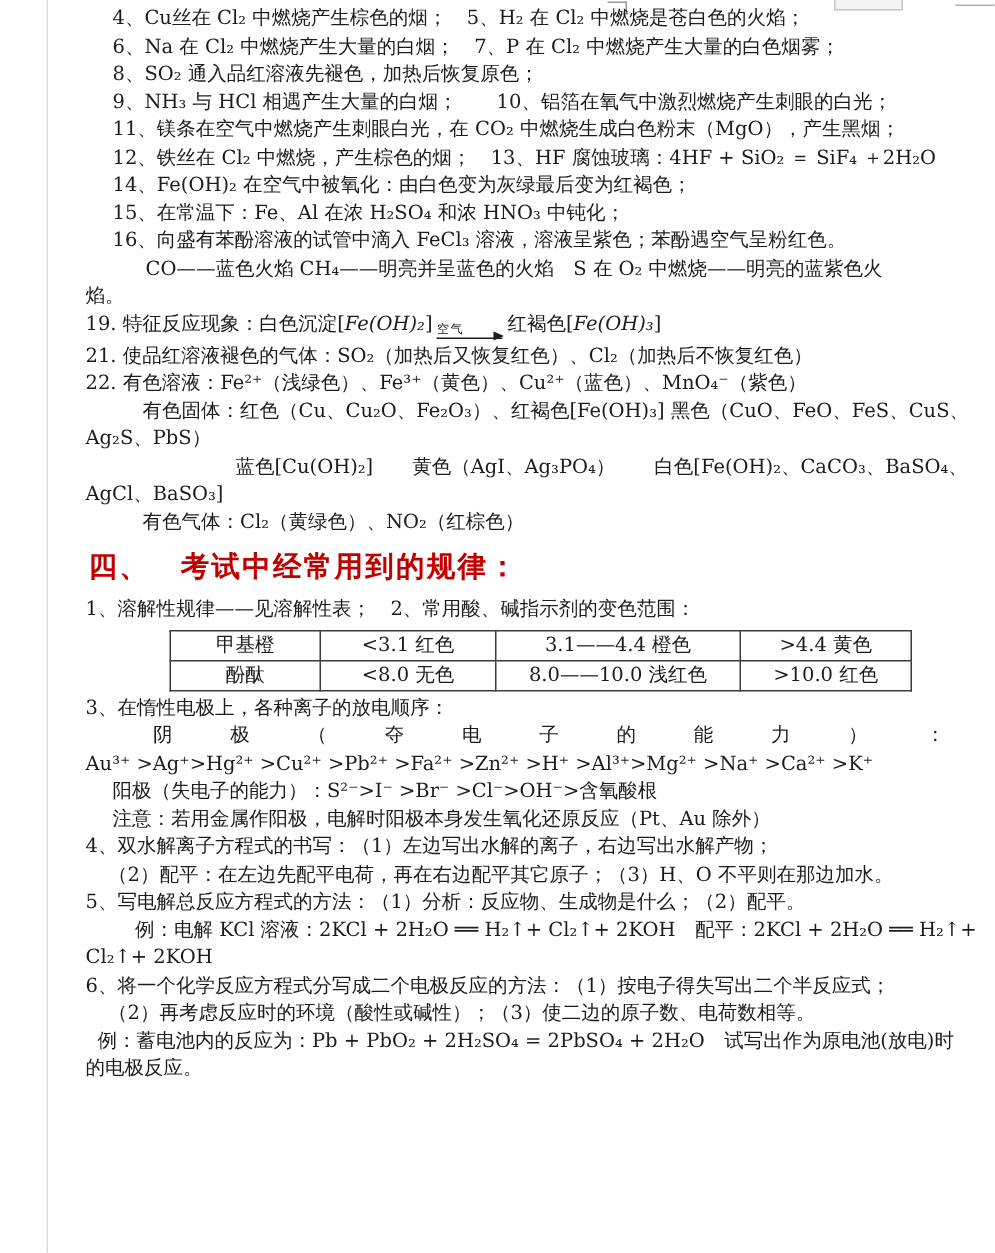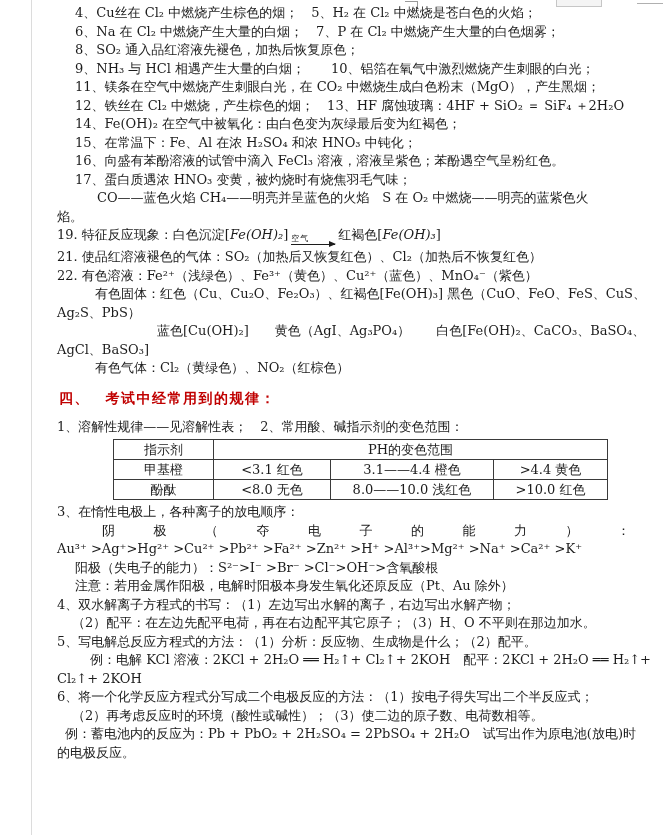--- a/index.html
+++ b/index.html
@@ -15,21 +15,21 @@
   .ind0{padding-left:0}
   .ind1{padding-left:18px}
   .co{padding-left:40px}
   .solid{padding-left:38px}
   .blue{padding-left:100px}
   .ex{padding-left:33px}
   .ex2{padding-left:8px}
   .sub2{padding-left:15px}
   .cath{width:528px;margin-left:45px !important;text-align:justify;text-align-last:justify;white-space:normal !important}
   h2.sec{font-family:Liberation Serif, serif;color:#c00000;font-weight:bold;
-         font-size:14px;margin:10px 0 8px 2px;letter-spacing:1.5px;line-height:22px}
+         font-size:19px;margin:10px 0 8px 2px;letter-spacing:1.5px;line-height:22px}
   .sq{text-decoration-style:wavy;text-decoration-color:#e00000;
       text-decoration-thickness:1px;text-underline-offset:3px}
   .mi{font-style:italic}
   .rxn{display:inline-flex;flex-direction:column;align-items:flex-start;vertical-align:-2px;margin:0 3px}
   .rxn .cond{font-size:8px;line-height:7px;letter-spacing:1px}
   .rxn .shaft{position:relative;width:44px;height:1px;background:#1c1c1c;margin:2px 0 3px}
   .rxn .shaft:after{content:"";position:absolute;right:-1px;top:-3.5px;width:0;height:0;
       border-left:7px solid #1c1c1c;border-top:3.5px solid transparent;border-bottom:3.5px solid transparent}
   table.ind{border-collapse:collapse;margin:3px 0 3px 56px;table-layout:fixed}
   table.ind td,table.ind th{border:1px solid #3a3a3a;text-align:center;vertical-align:middle;
@@ -46,21 +46,20 @@
 <div class="doc">
   <p class="ind1">4、Cu丝在 Cl₂ 中燃烧产生棕色的烟；　5、H₂ 在 Cl₂ 中燃烧是苍白色的火焰；</p>
   <p class="ind1">6、Na 在 Cl₂ 中燃烧产生大量的白烟；　7、P 在 Cl₂ 中燃烧产生大量的白色烟雾；</p>
   <p class="ind1">8、SO₂ 通入品红溶液先褪色，加热后恢复原色；</p>
   <p class="ind1"><span>9、NH₃ 与 </span><span class="sq">HCl</span><span> 相遇产生大量的白烟；　　10、铝箔在氧气中激烈燃烧产生刺眼的白光；</span></p>
   <p class="ind1"><span>11、镁条在空气中燃烧产生刺眼白光，在 CO₂ 中燃烧生成白色粉末（</span><span class="sq">MgO</span><span>），产生黑烟；</span></p>
   <p class="ind1">12、铁丝在 Cl₂ 中燃烧，产生棕色的烟；　13、HF 腐蚀玻璃：4HF + SiO₂ ＝ SiF₄ ＋2H₂O</p>
   <p class="ind1">14、Fe(OH)₂ 在空气中被氧化：由白色变为灰绿最后变为红褐色；</p>
   <p class="ind1">15、在常温下：Fe、Al 在浓 H₂SO₄ 和浓 HNO₃ 中钝化；</p>
   <p class="ind1">16、向盛有苯酚溶液的试管中滴入 FeCl₃ 溶液，溶液呈紫色；苯酚遇空气呈粉红色。</p>
-  <p class="ind1">17、蛋白质遇浓 HNO₃ 变黄，被灼烧时有烧焦羽毛气味；</p>
   <p class="co">CO——蓝色火焰 CH₄——明亮并呈蓝色的火焰　S 在 O₂ 中燃烧——明亮的蓝紫色火</p>
   <p class="ind0">焰。</p>
   <p class="ind0"><span>19. 特征反应现象：白色沉淀[</span><span class="mi">Fe(OH)₂</span><span>]</span><span class="rxn">
         <span class="cond">空气</span>
         <span class="shaft"></span>
       </span><span>红褐色[</span><span class="mi">Fe(OH)₃</span><span>]</span></p>
   <p class="ind0">21. 使品红溶液褪色的气体：SO₂（加热后又恢复红色）、Cl₂（加热后不恢复红色）</p>
   <p class="ind0">22. 有色溶液：Fe²⁺（浅绿色）、Fe³⁺（黄色）、Cu²⁺（蓝色）、MnO₄⁻（紫色）</p>
   <p class="solid"><span>有色固体：红色（Cu、Cu₂O、Fe₂O₃）、红褐色[Fe(OH)₃] 黑色（</span><span class="sq">CuO</span><span>、</span><span class="sq">FeO</span><span>、</span><span class="sq">FeS</span><span>、</span><span class="sq">CuS</span><span>、</span></p>
   <p class="ind0"><span>Ag₂S、</span><span class="sq">PbS</span><span>）</span></p>
@@ -73,24 +72,20 @@
   <p class="ind0">1、溶解性规律——见溶解性表；　2、常用酸、碱指示剂的变色范围：</p>
 
   <table class="ind">
     <colgroup>
         <col style="width:100px">
         <col style="width:117px">
         <col style="width:163px">
         <col style="width:114px">
       </colgroup>
     <tbody>
-        <tr>
-      <td>指示剂</td>
-      <td colspan="3">PH的变色范围</td>
-    </tr>
     <tr>
       <td>甲基橙</td>
       <td>&lt;3.1 红色</td>
       <td>3.1——4.4 橙色</td>
       <td>&gt;4.4 黄色</td>
     </tr>
     <tr>
       <td>酚酞</td>
       <td>&lt;8.0 无色</td>
       <td>8.0——10.0 浅红色</td>

